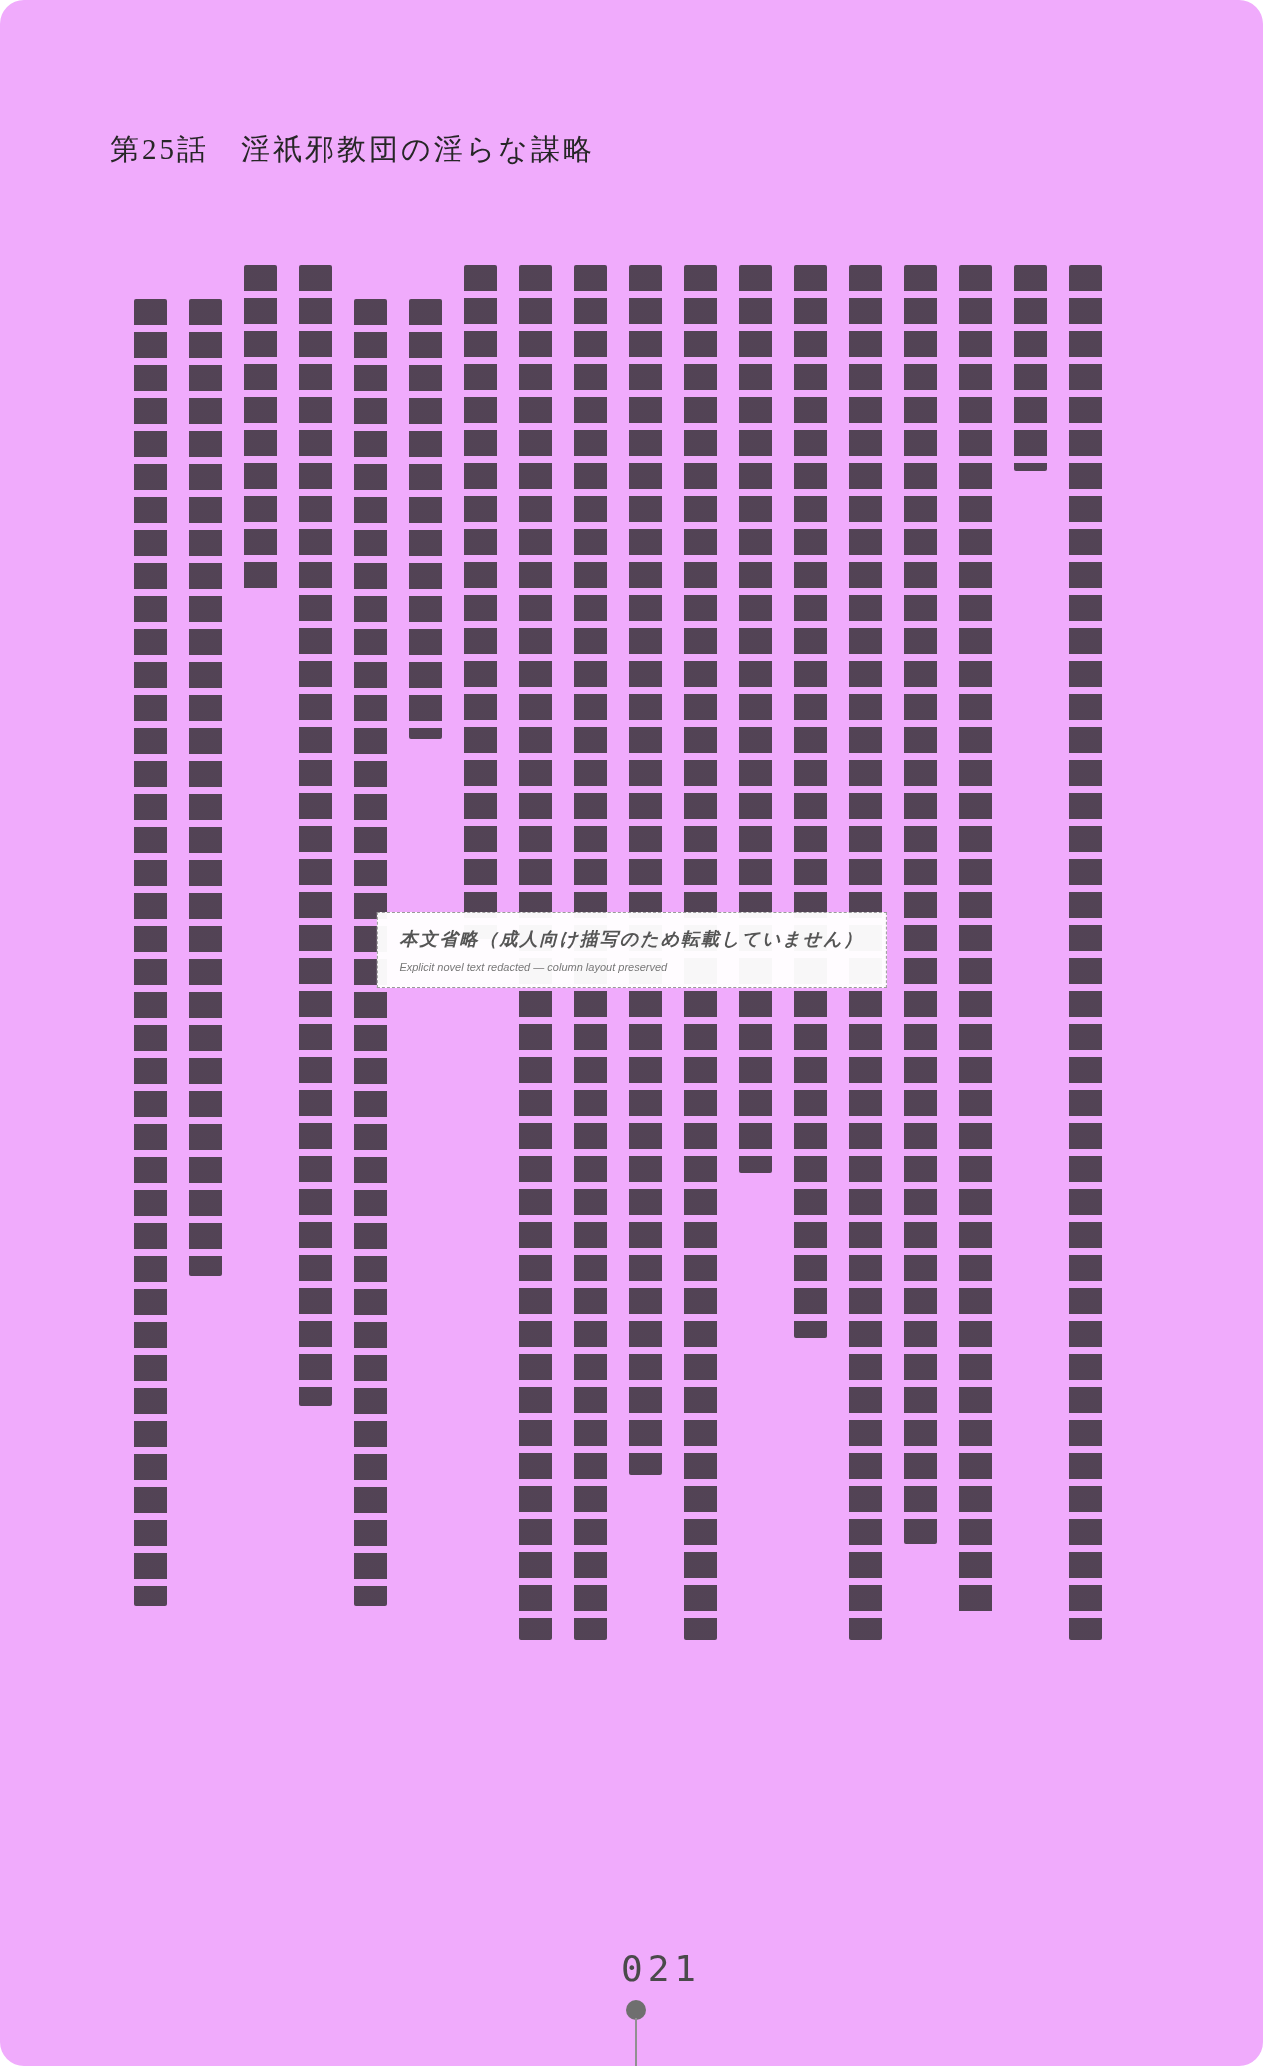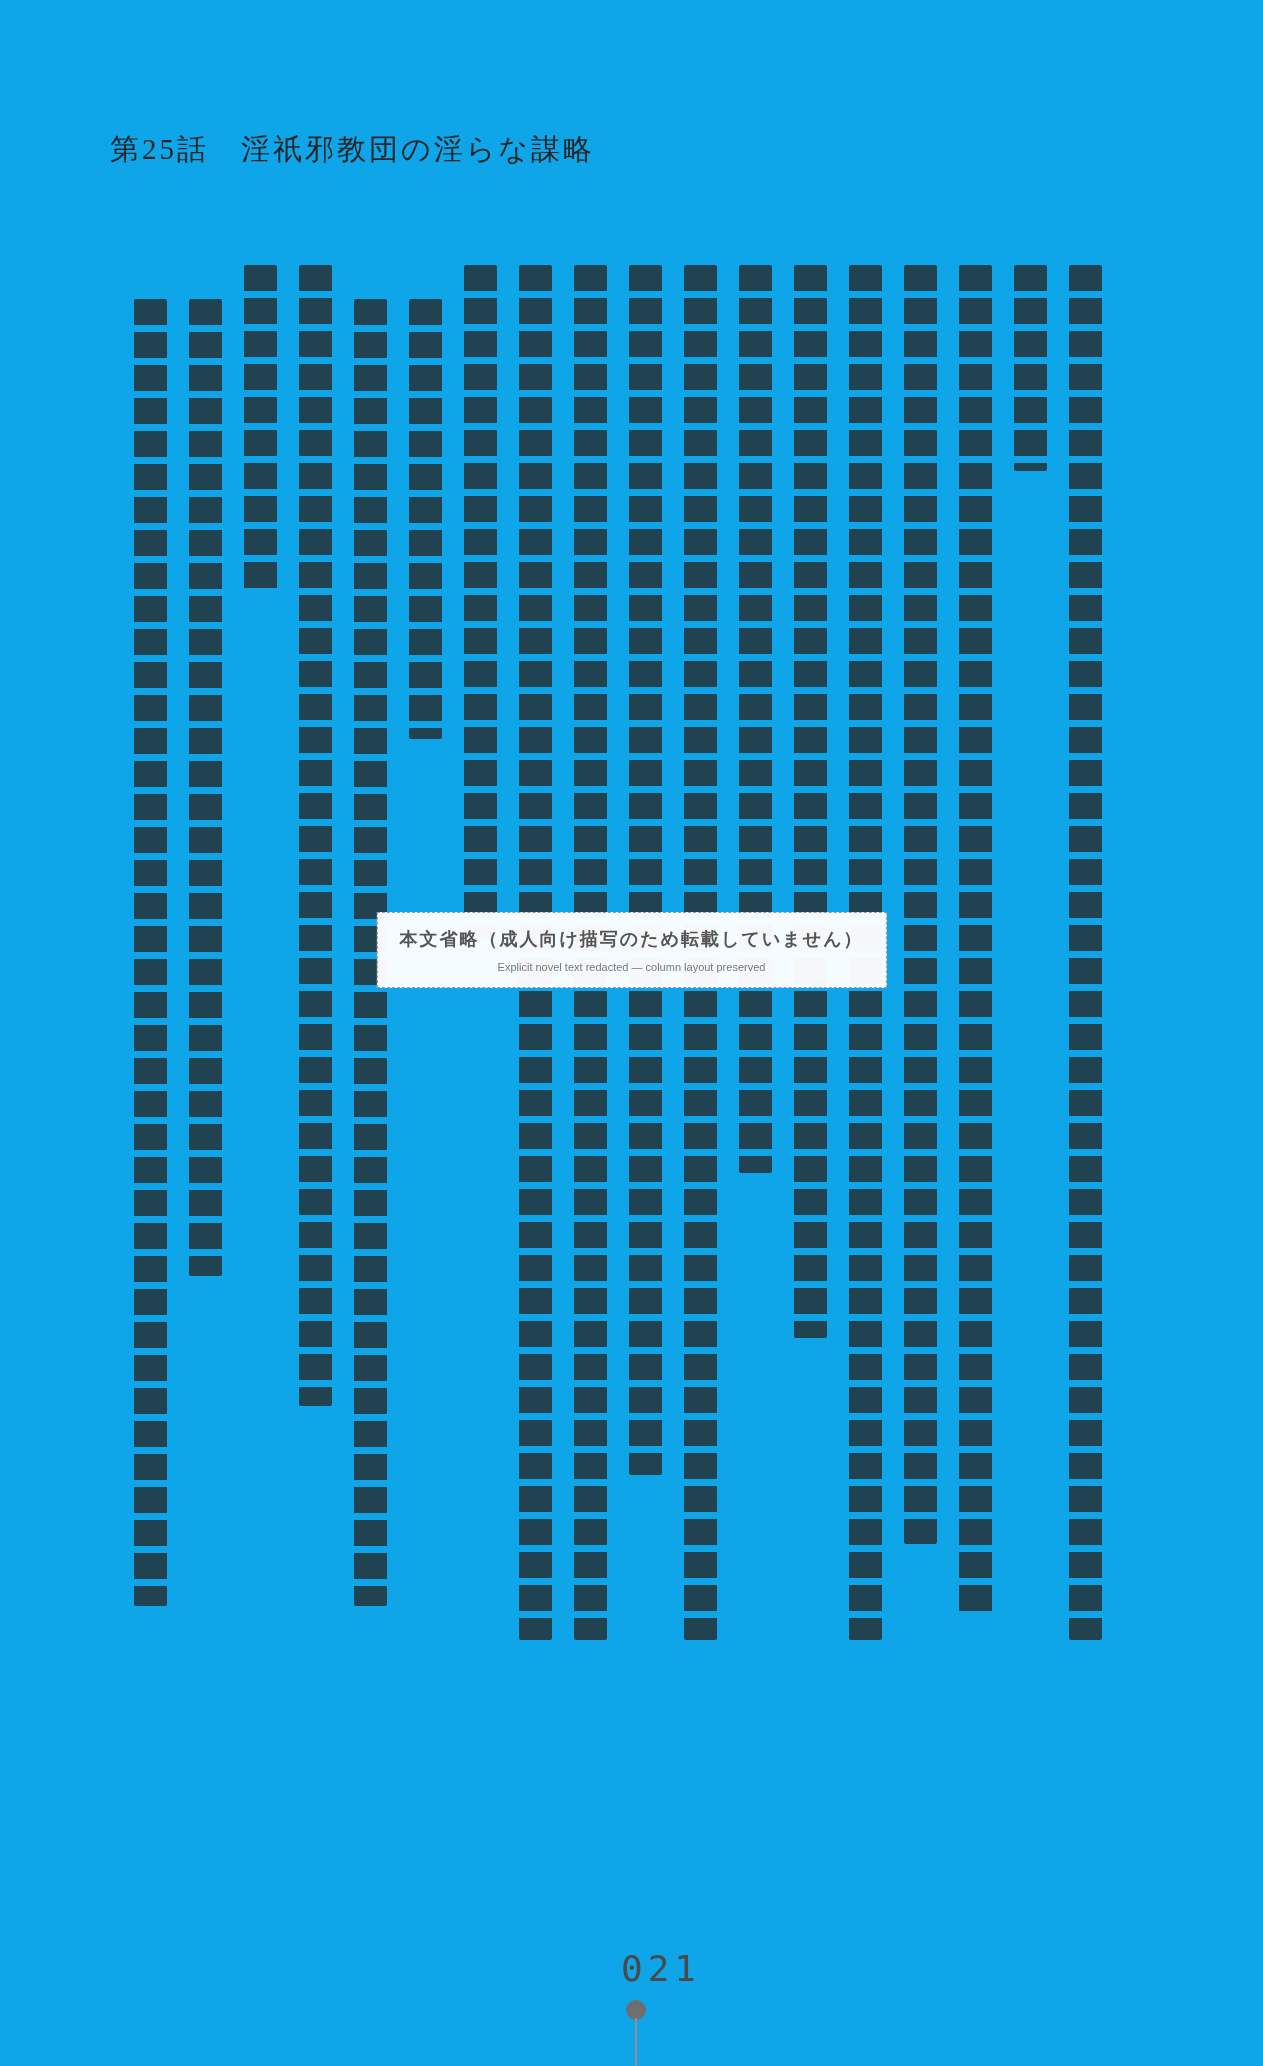--- a/index.html
+++ b/index.html
@@ -3,21 +3,21 @@
 <meta charset="utf-8">
 <style>
   html, body { margin: 0; padding: 0; }
   body {
     width: 1263px; height: 2066px;
     background: #ffffff;
     position: relative;
     overflow: hidden;
     font-family: "Liberation Serif", "DejaVu Serif", serif;
   }
-  .page { position: absolute; inset: 0; background: #0ea5e9; }
+  .page { position: absolute; inset: 0; background: #f0abfc; border-radius: 24px; }
 
   
   .chapter-header {
     position: absolute;
     left: 110px; top: 130px;
     font-size: 29px;
     color: #262626;
     letter-spacing: 3px;
     white-space: pre;
   }
@@ -40,23 +40,23 @@
     border-radius: 2px;
   }
 
   .redaction-notice {
     position: absolute;
     left: 50%; top: 46%;
     transform: translate(-50%, -50%);
     background: rgba(255,255,255,0.96);
     border: 1px dashed #9a9a9a;
     padding: 14px 22px;
-    text-align: center;
     color: #555555;
     font-family: "Liberation Sans", "DejaVu Sans", sans-serif;
+    font-style: italic;
   }
   .redaction-notice .jp { font-size: 18px; font-weight: bold; letter-spacing: 2px; }
   .redaction-notice .en { font-size: 11px; margin-top: 10px; color: #777777; }
 
   
   .page-number {
     position: absolute;
     left: 636px; top: 1948px;
     transform: translateX(-50%);
     font-family: "DejaVu Sans Mono", "Liberation Mono", monospace;

